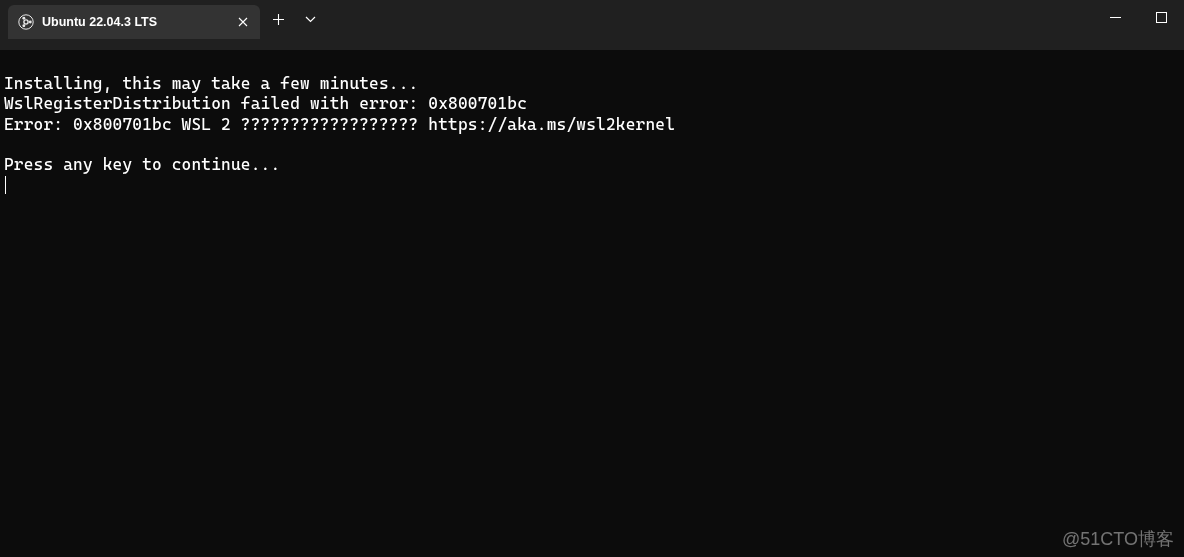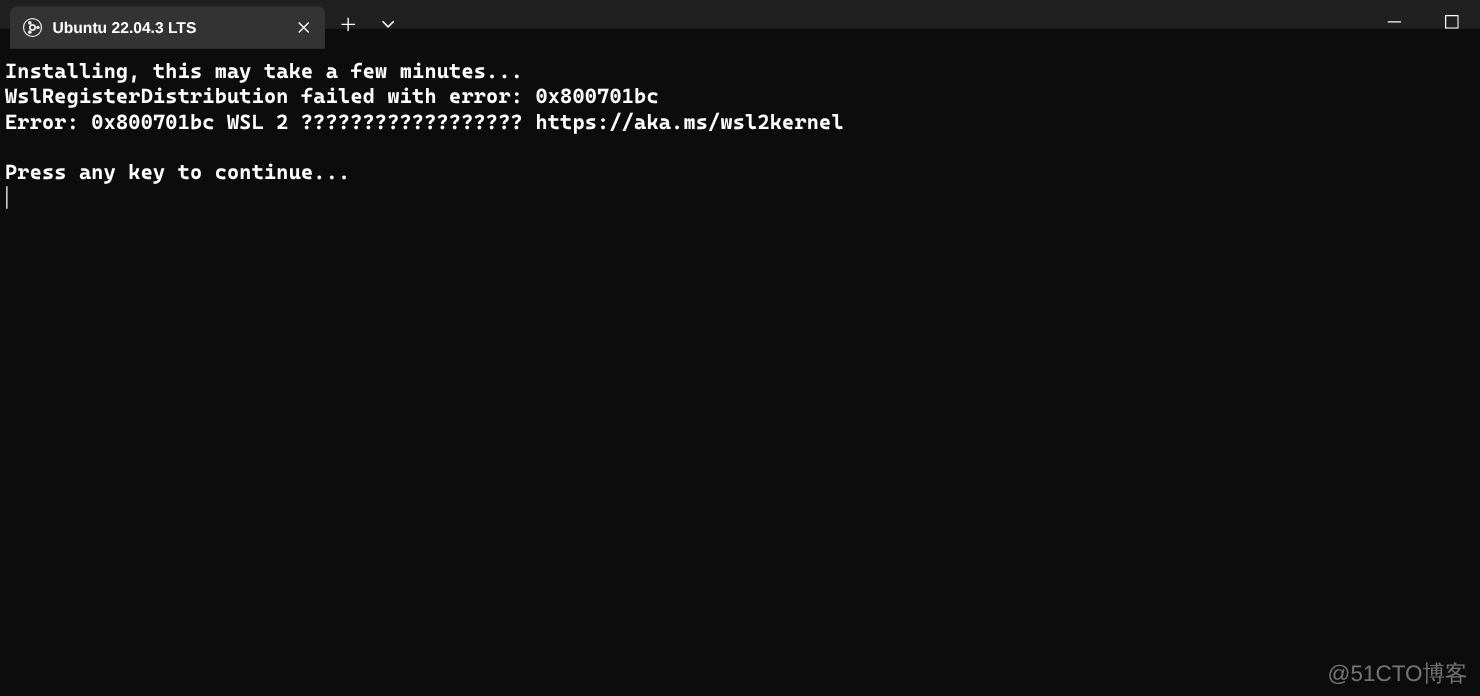--- a/index.html
+++ b/index.html
@@ -9,21 +9,21 @@
     }
     body {
       width: 1184px;
       height: 557px;
       background: #0c0c0c;
       font-family: "Cascadia Mono", "Consolas", monospace;
       overflow: hidden;
       position: relative;
     }
     .titlebar {
-      height: 23px;
+      height: 50px;
       background: #202020;
       display: flex;
       align-items: flex-start;
       padding-left: 8px;
       position: relative;
     }
     .tab {
       height: 34px;
       margin-top: 5px;
       background: #333333;
@@ -90,21 +90,21 @@
       justify-content: center;
       color: #ffffff;
     }
     .terminal-content {
       padding: 24px 4px;
       color: #ffffff;
       font-size: 16.5px;
       line-height: 20.3px;
       white-space: pre;
       letter-spacing: 0.2px;
-      font-weight: 700;
+      font-weight: 400;
     }
     .cursor {
       display: inline-block;
       width: 1px;
       height: 18px;
       background: #ffffff;
       vertical-align: text-bottom;
       margin-left: 1px;
     }
     .watermark {

